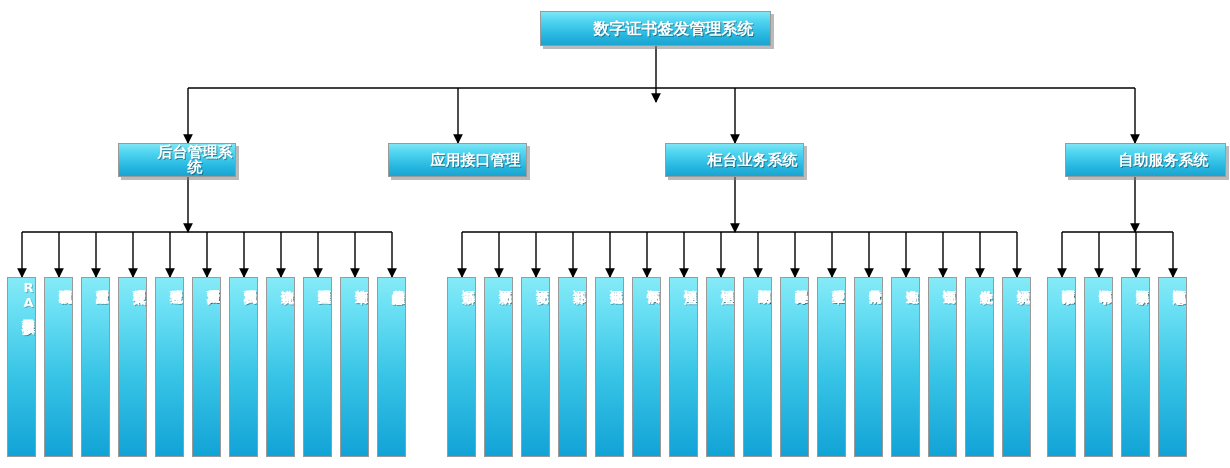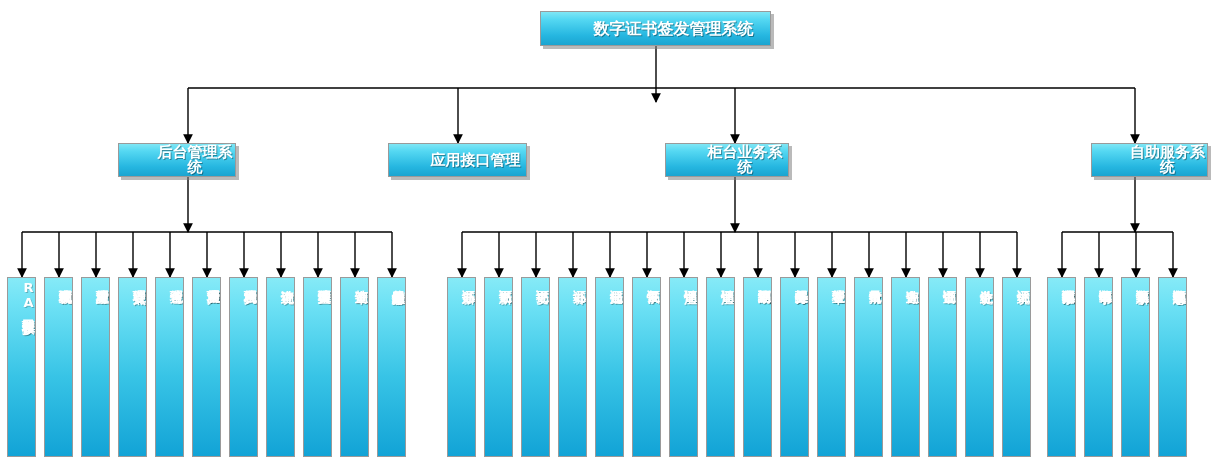--- a/index.html
+++ b/index.html
@@ -157,21 +157,21 @@
       <div class="node leaf" style="left: 303px; top: 277px; width: 29px; height: 180px;">
         <span class="leaf-text">证件类型管理</span>
       </div>
       <div class="node leaf" style="left: 340px; top: 277px; width: 29px; height: 180px;">
         <span class="leaf-text">签章查询</span>
       </div>
       <div class="node leaf" style="left: 377px; top: 277px; width: 29px; height: 180px;">
         <span class="leaf-text">自助服务信息维护</span>
       </div>
       <div class="node horiz" style="left: 388px; top: 143px; width: 139px; height: 34px;">应用接口管理</div>
-      <div class="node horiz" style="left: 665px; top: 143px; width: 124px; height: 34px; font-family: Liberation Serif, serif;">柜台业务系统</div>
+      <div class="node horiz" style="left: 665px; top: 143px; width: 139px; height: 34px; font-family: Liberation Serif, serif;">柜台业务系统</div>
       <div class="node leaf" style="left: 447px; top: 277px; width: 29px; height: 180px;">
         <span class="leaf-text">证书新办</span>
       </div>
       <div class="node leaf" style="left: 484px; top: 277px; width: 29px; height: 180px;">
         <span class="leaf-text">证书更新</span>
       </div>
       <div class="node leaf" style="left: 521px; top: 277px; width: 29px; height: 180px;">
         <span class="leaf-text">证书变更</span>
       </div>
       <div class="node leaf" style="left: 558px; top: 277px; width: 29px; height: 180px;">
@@ -206,21 +206,21 @@
       </div>
       <div class="node leaf" style="left: 928px; top: 277px; width: 29px; height: 180px;">
         <span class="leaf-text">证书查询</span>
       </div>
       <div class="node leaf" style="left: 965px; top: 277px; width: 29px; height: 180px;">
         <span class="leaf-text">业务统计</span>
       </div>
       <div class="node leaf" style="left: 1002px; top: 277px; width: 29px; height: 180px;">
         <span class="leaf-text">证书统计</span>
       </div>
-      <div class="node horiz" style="left: 1091px; top: 143px; width: 117px; height: 34px;">自助服务系统</div>
+      <div class="node horiz" style="left: 1065px; top: 143px; width: 161px; height: 34px;">自助服务系统</div>
       <div class="node leaf" style="left: 1047px; top: 277px; width: 29px; height: 180px;">
         <span class="leaf-text">数字证书办理指南</span>
       </div>
       <div class="node leaf" style="left: 1084px; top: 277px; width: 29px; height: 180px;">
         <span class="leaf-text">数字证书申请</span>
       </div>
       <div class="node leaf" style="left: 1121px; top: 277px; width: 29px; height: 180px;">
         <span class="leaf-text">数字证书更新</span>
       </div>
       <div class="node leaf" style="left: 1158px; top: 277px; width: 29px; height: 180px;">

